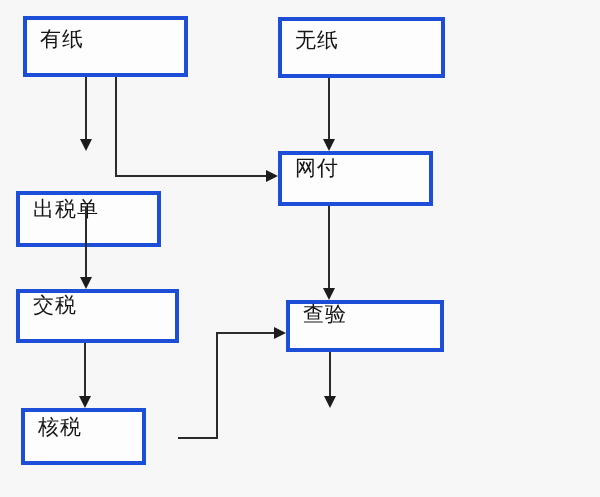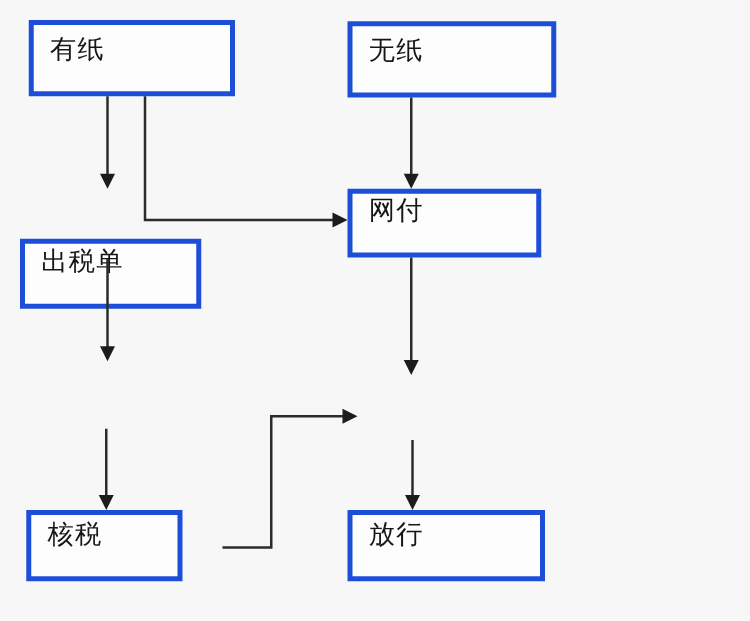--- a/index.html
+++ b/index.html
@@ -67,29 +67,32 @@
   </div>
 
   <div class="node n-chushuidan">
     <span>出税单</span>
   </div>
 
   <div class="node n-wangfu">
     <span>网付</span>
   </div>
 
+  <div class="node n-jiaoshui">
+    <span>交税</span>
+  </div>
 
+  <div class="node n-chayan">
+    <span>查验</span>
+  </div>
 
   <div class="node n-heshui">
     <span>核税</span>
   </div>
 
-  <div class="node n-fangxing">
-    <span>放行</span>
-  </div>
 
   <svg class="connector-layer" width="600" height="497" viewBox="0 0 600 497" xmlns="http://www.w3.org/2000/svg">
 
     <g>
       <line x1="86" y1="77" x2="86" y2="140"></line>
       <polygon points="80,139 92,139 86,151"></polygon>
     </g>
 
     <g>
       <polyline points="116,77 116,176 267,176"></polyline>

